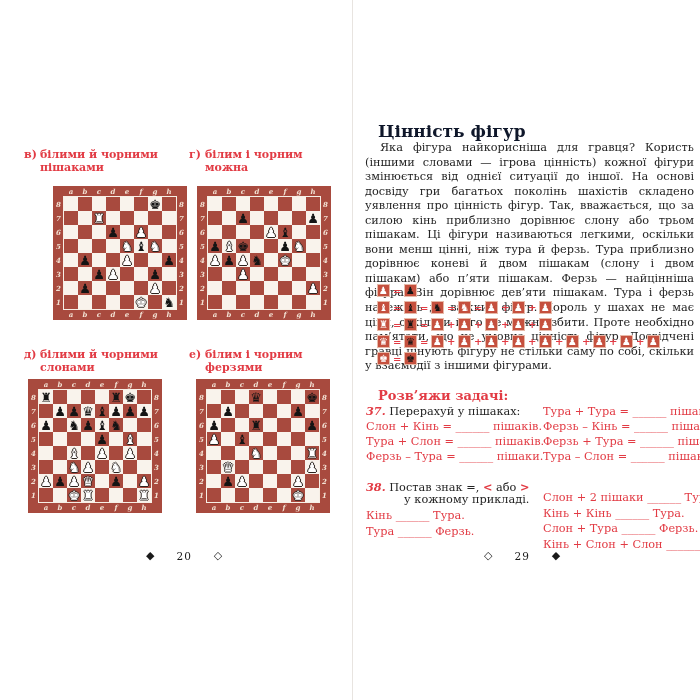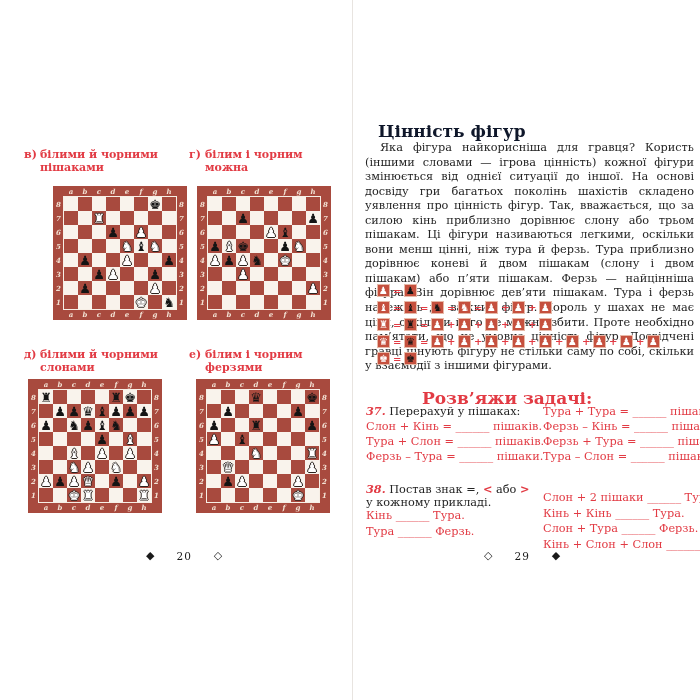--- a/index.html
+++ b/index.html
@@ -37,29 +37,29 @@
              line-height:14.55px;text-align:justify;text-indent:15px;color:#242424;}
 
   .equiv{position:absolute;left:377px;top:284px;}
   .eq-row{display:flex;align-items:center;margin-bottom:4px;}
   .eq-tile{width:13px;height:13px;background:#c5503e;border:1px solid #e7b9a8;box-sizing:border-box;
            display:flex;align-items:center;justify-content:center;margin-right:3px;}
   .eq-tile .pc{font-size:10px;}
   .eq-tile .pc.w{text-shadow:none;}
   .eq-op{color:#e23b44;font-weight:bold;font-size:10px;width:8px;text-align:center;margin-right:3px;}
 
-  .tasks-heading{position:absolute;left:378px;top:388px;font-size:17px;font-weight:bold;color:#e23b44;margin-left:44px;}
+  .tasks-heading{position:absolute;left:378px;top:388px;font-size:13px;font-weight:bold;color:#e23b44;}
 
   .task-block{position:absolute;font-size:11.3px;}
   .task-line{height:15px;line-height:15px;white-space:nowrap;}
   .task-num{color:#e23b44;font-weight:bold;font-style:italic;}
   .task-instr{color:#242424;}
   .task-item{color:#e23b44;}
   .red{color:#e23b44;font-weight:bold;}
-  .t38-line{height:13px;line-height:21px;white-space:nowrap;}
+  .t38-line{height:13px;line-height:16px;white-space:nowrap;text-align:right;}
   .t38-item{height:15.5px;line-height:15.5px;white-space:nowrap;color:#e23b44;}
   .t38-gap{height:3px;}
 
   
   .footer{position:absolute;top:549px;display:flex;align-items:center;font-size:10.5px;color:#1a1a1a;}
   .footer .sym{font-size:11px;font-family:"DejaVu Sans",sans-serif;}
   .footer .pg{margin:0 22px;letter-spacing:1px;text-align:right;}
 </style>
 </head>
 <body>

